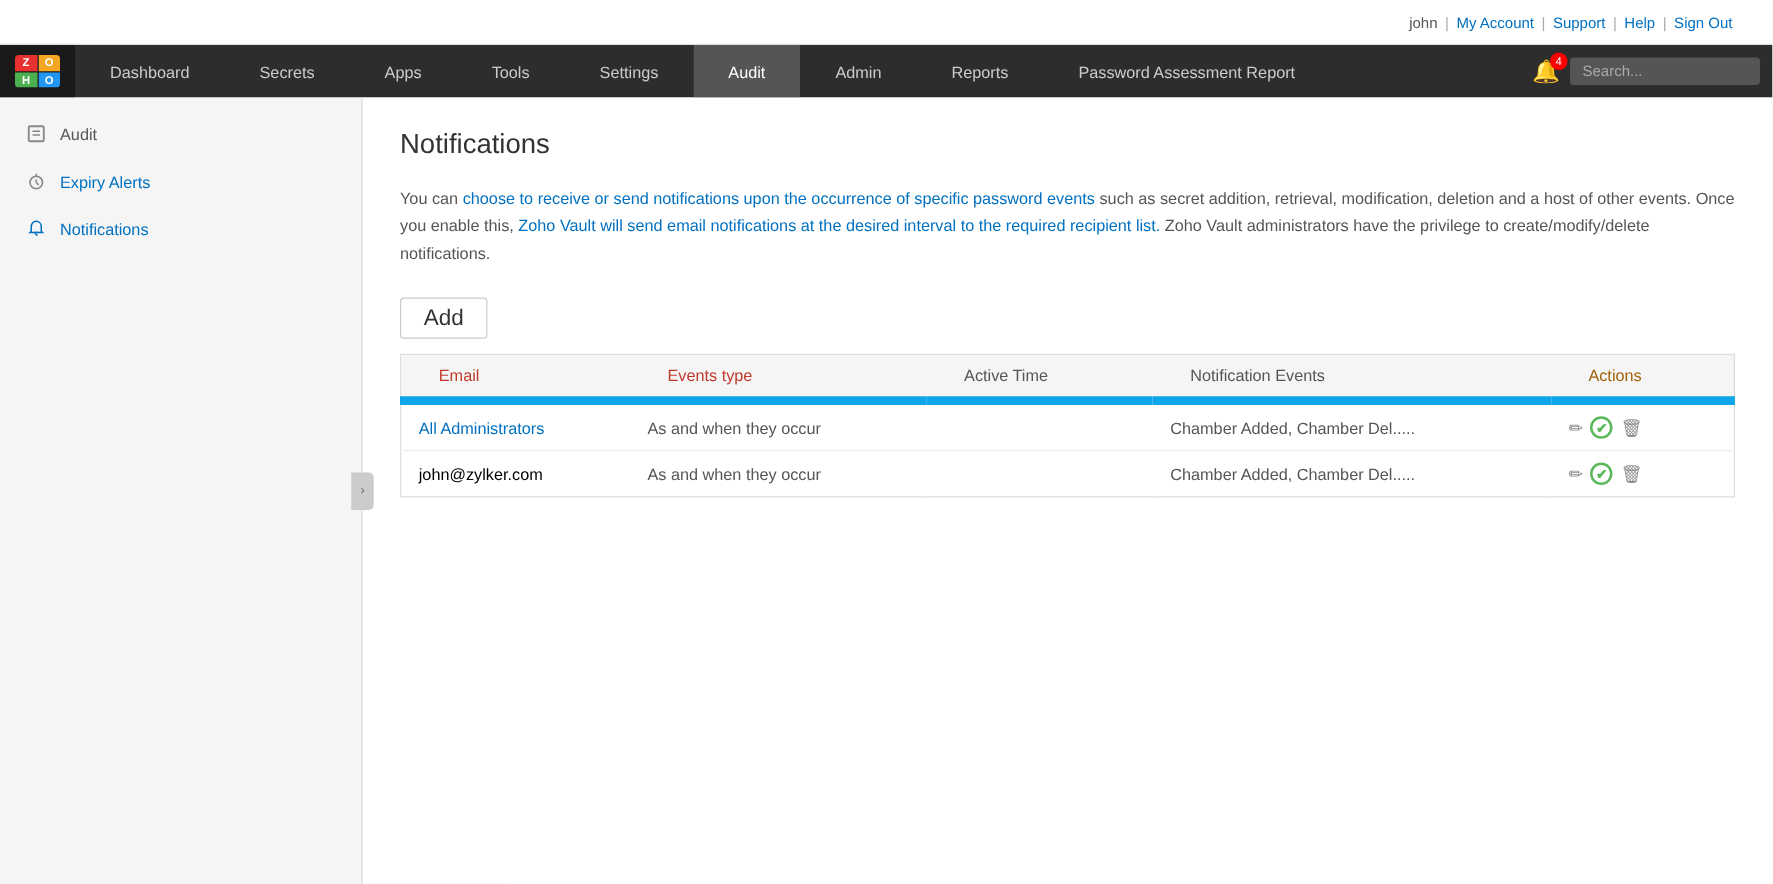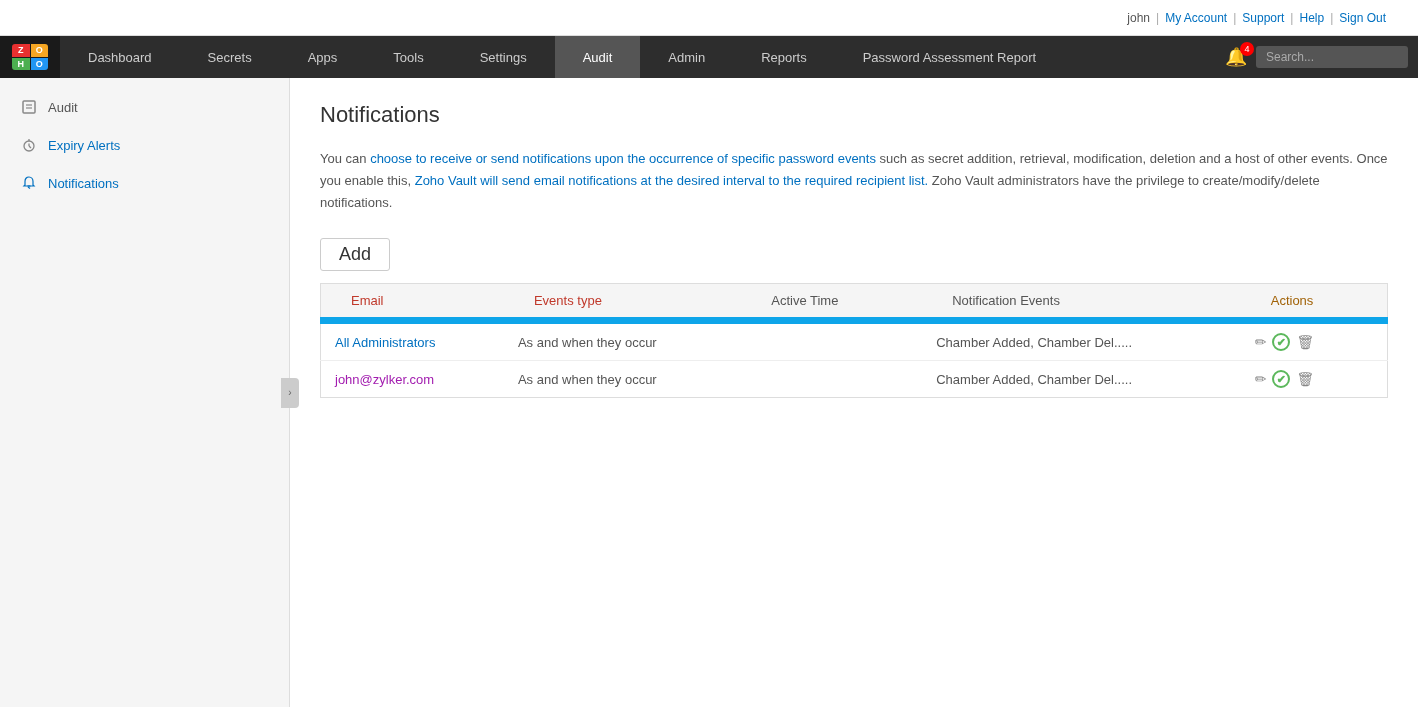--- a/index.html
+++ b/index.html
@@ -332,21 +332,21 @@
             <td>Chamber Added, Chamber Del.....</td>
             <td>
               <div class="action-icons">
                 <span class="action-icon edit" title="Edit">✏</span>
                 <span class="action-icon activate" title="Activate" style="display: inline-flex; align-items: center; justify-content: center; width: 18px; height: 18px; border-radius: 50%; border: 2px solid rgb(92, 184, 92); color: rgb(92, 184, 92); font-size: 11px; font-weight: bold;">✔</span>
                 <span class="action-icon delete" title="Delete">🗑</span>
               </div>
             </td>
           </tr>
           <tr>
-            <td style="color: #a21caf;">john@zylker.com</td>
+            <td style="color: #000000;">john@zylker.com</td>
             <td>As and when they occur</td>
             <td></td>
             <td>Chamber Added, Chamber Del.....</td>
             <td>
               <div class="action-icons">
                 <span class="action-icon edit" title="Edit">✏</span>
                 <span class="action-icon activate" title="Activate" style="display: inline-flex; align-items: center; justify-content: center; width: 18px; height: 18px; border-radius: 50%; border: 2px solid rgb(92, 184, 92); color: rgb(92, 184, 92); font-size: 11px; font-weight: bold;">✔</span>
                 <span class="action-icon delete" title="Delete">🗑</span>
               </div>
             </td>

